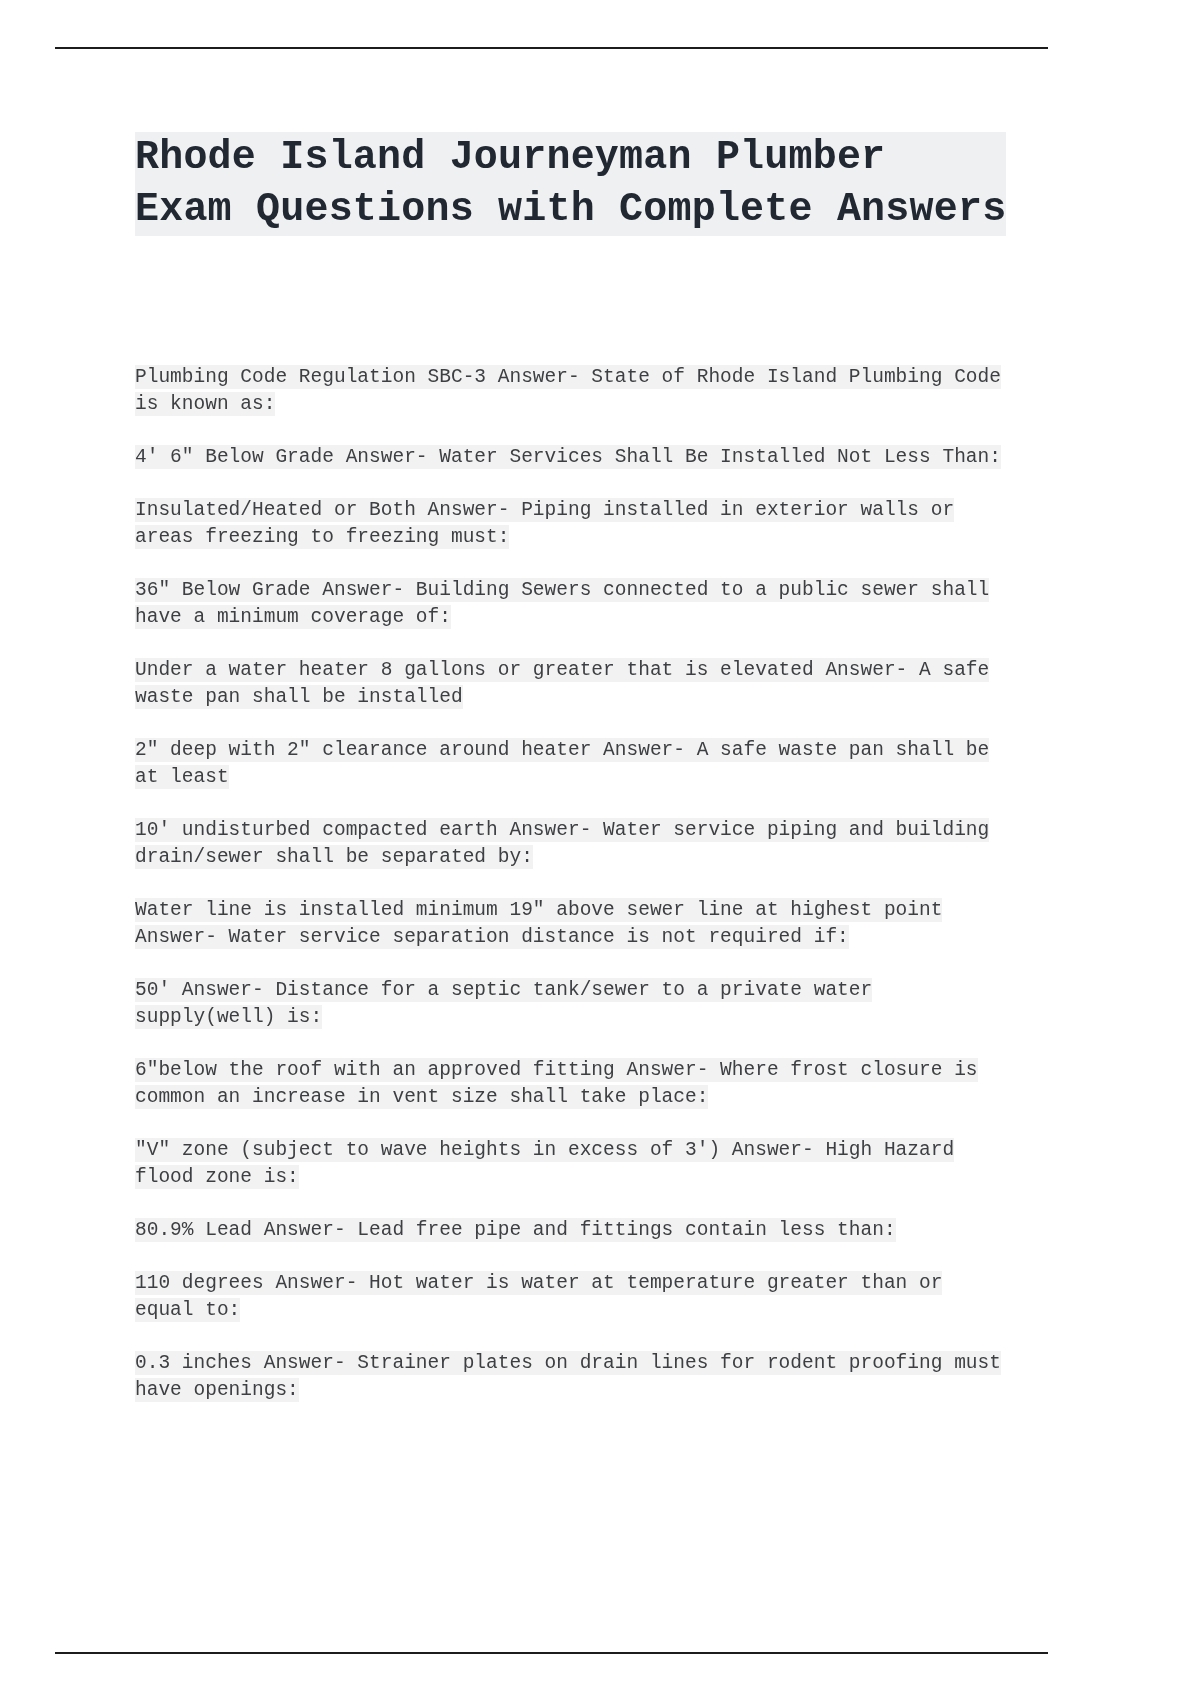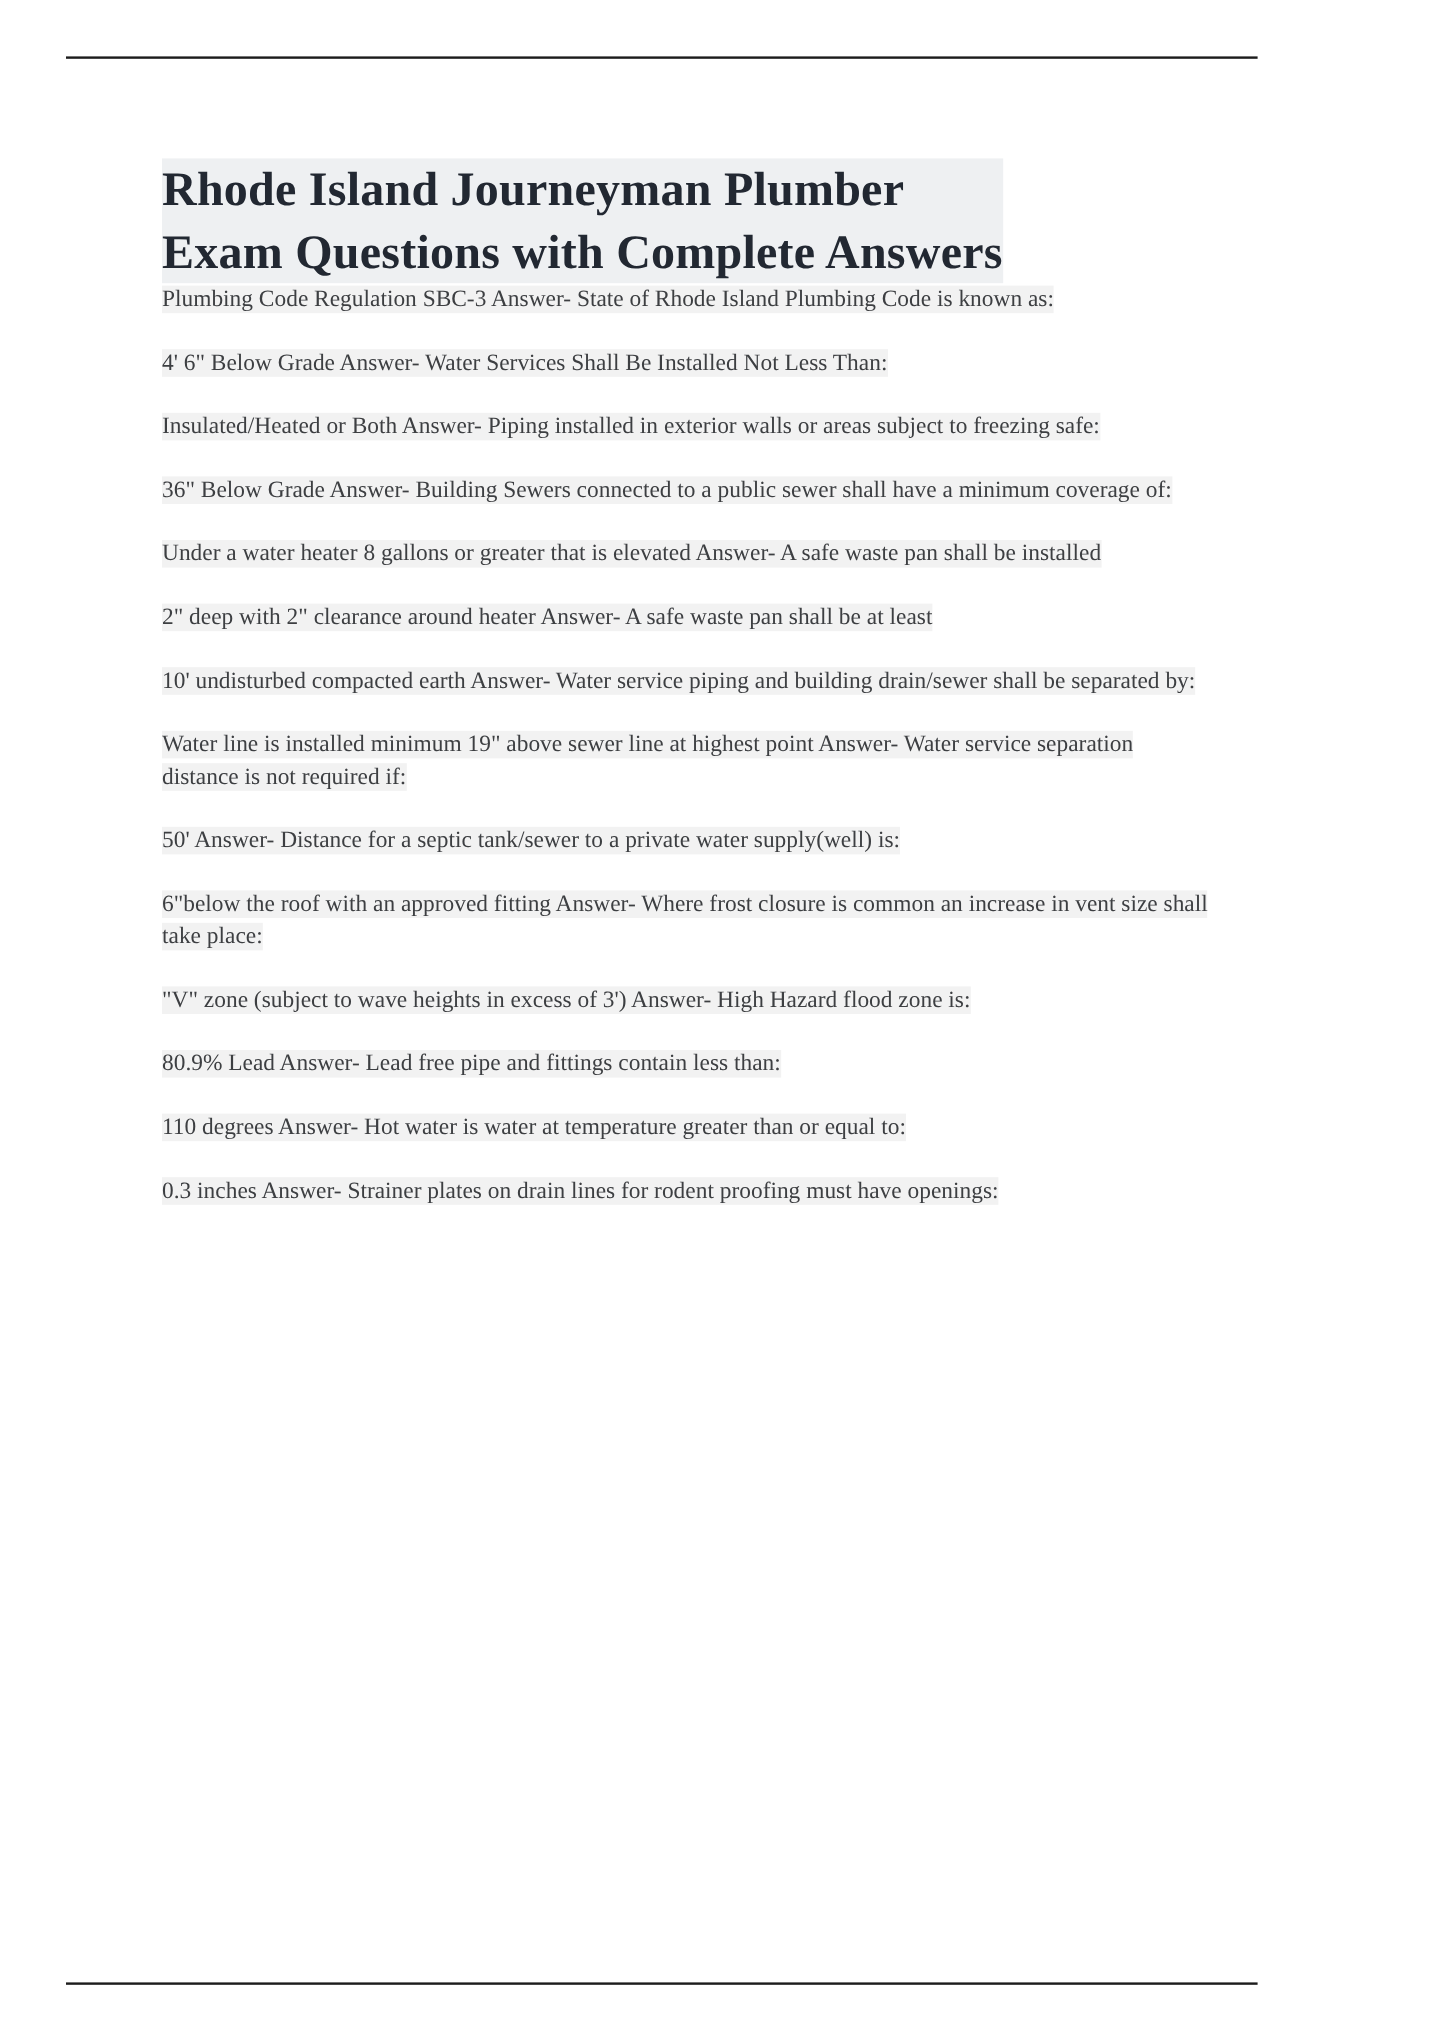--- a/index.html
+++ b/index.html
@@ -5,21 +5,21 @@
   html, body {
     margin: 0;
     padding: 0;
     background: #ffffff;
   }
   .page {
     position: relative;
     width: 1048px;
     height: 1700px;
     background: var(--page_bg, #ffffff);
-    font-family: Liberation Serif, serif;
+    font-family: Liberation Mono, monospace;
     overflow: hidden;
   }
   .rule {
     position: absolute;
     left: 55px;
     width: 1090px;
     height: 0;
     border: none;
     border-top: 2px solid var(--rule, #1c1c1c);
     margin: 0;
@@ -40,20 +40,21 @@
     font-size: 40px;
     line-height: 52px;
     font-weight: bold;
     letter-spacing: 0.2px;
     color: var(--text_title, #222832);
     display: inline-block;
     background: var(--title_highlight, #eef0f2);
   }
 
   .qa-list {
+    margin-top: 128px;
   }
   p.qa {
     margin: 0 0 26px 0;
     padding: 0;
     font-size: 19.5px;
     line-height: 27px;
     color: var(--text_body, #3d3f42);
   }
   p.qa .hl {
     background: var(--highlight, #f2f2f2);
@@ -70,21 +71,21 @@
   <div class="content">
 
     <h1 class="doc-title"><span>Rhode Island Journeyman Plumber</span><br><span>Exam Questions with Complete Answers</span></h1>
 
     <div class="qa-list">
 
         <p class="qa"><span class="hl">Plumbing Code Regulation SBC-3 Answer- State of Rhode Island Plumbing Code is known as:</span></p>
 
         <p class="qa"><span class="hl">4' 6" Below Grade Answer- Water Services Shall Be Installed Not Less Than:</span></p>
 
-        <p class="qa"><span class="hl">Insulated/Heated or Both Answer- Piping installed in exterior walls or areas subject to freezing safe:</span></p>
+        <p class="qa"><span class="hl">Insulated/Heated or Both Answer- Piping installed in exterior walls or areas freezing to freezing must:</span></p>
 
         <p class="qa"><span class="hl">36" Below Grade Answer- Building Sewers connected to a public sewer shall have a minimum coverage of:</span></p>
 
         <p class="qa"><span class="hl">Under a water heater 8 gallons or greater that is elevated Answer- A safe waste pan shall be installed</span></p>
 
         <p class="qa"><span class="hl">2" deep with 2" clearance around heater Answer- A safe waste pan shall be at least</span></p>
 
         <p class="qa"><span class="hl">10' undisturbed compacted earth Answer- Water service piping and building drain/sewer shall be separated by:</span></p>
 
         <p class="qa"><span class="hl">Water line is installed minimum 19" above sewer line at highest point Answer- Water service separation distance is not required if:</span></p>

